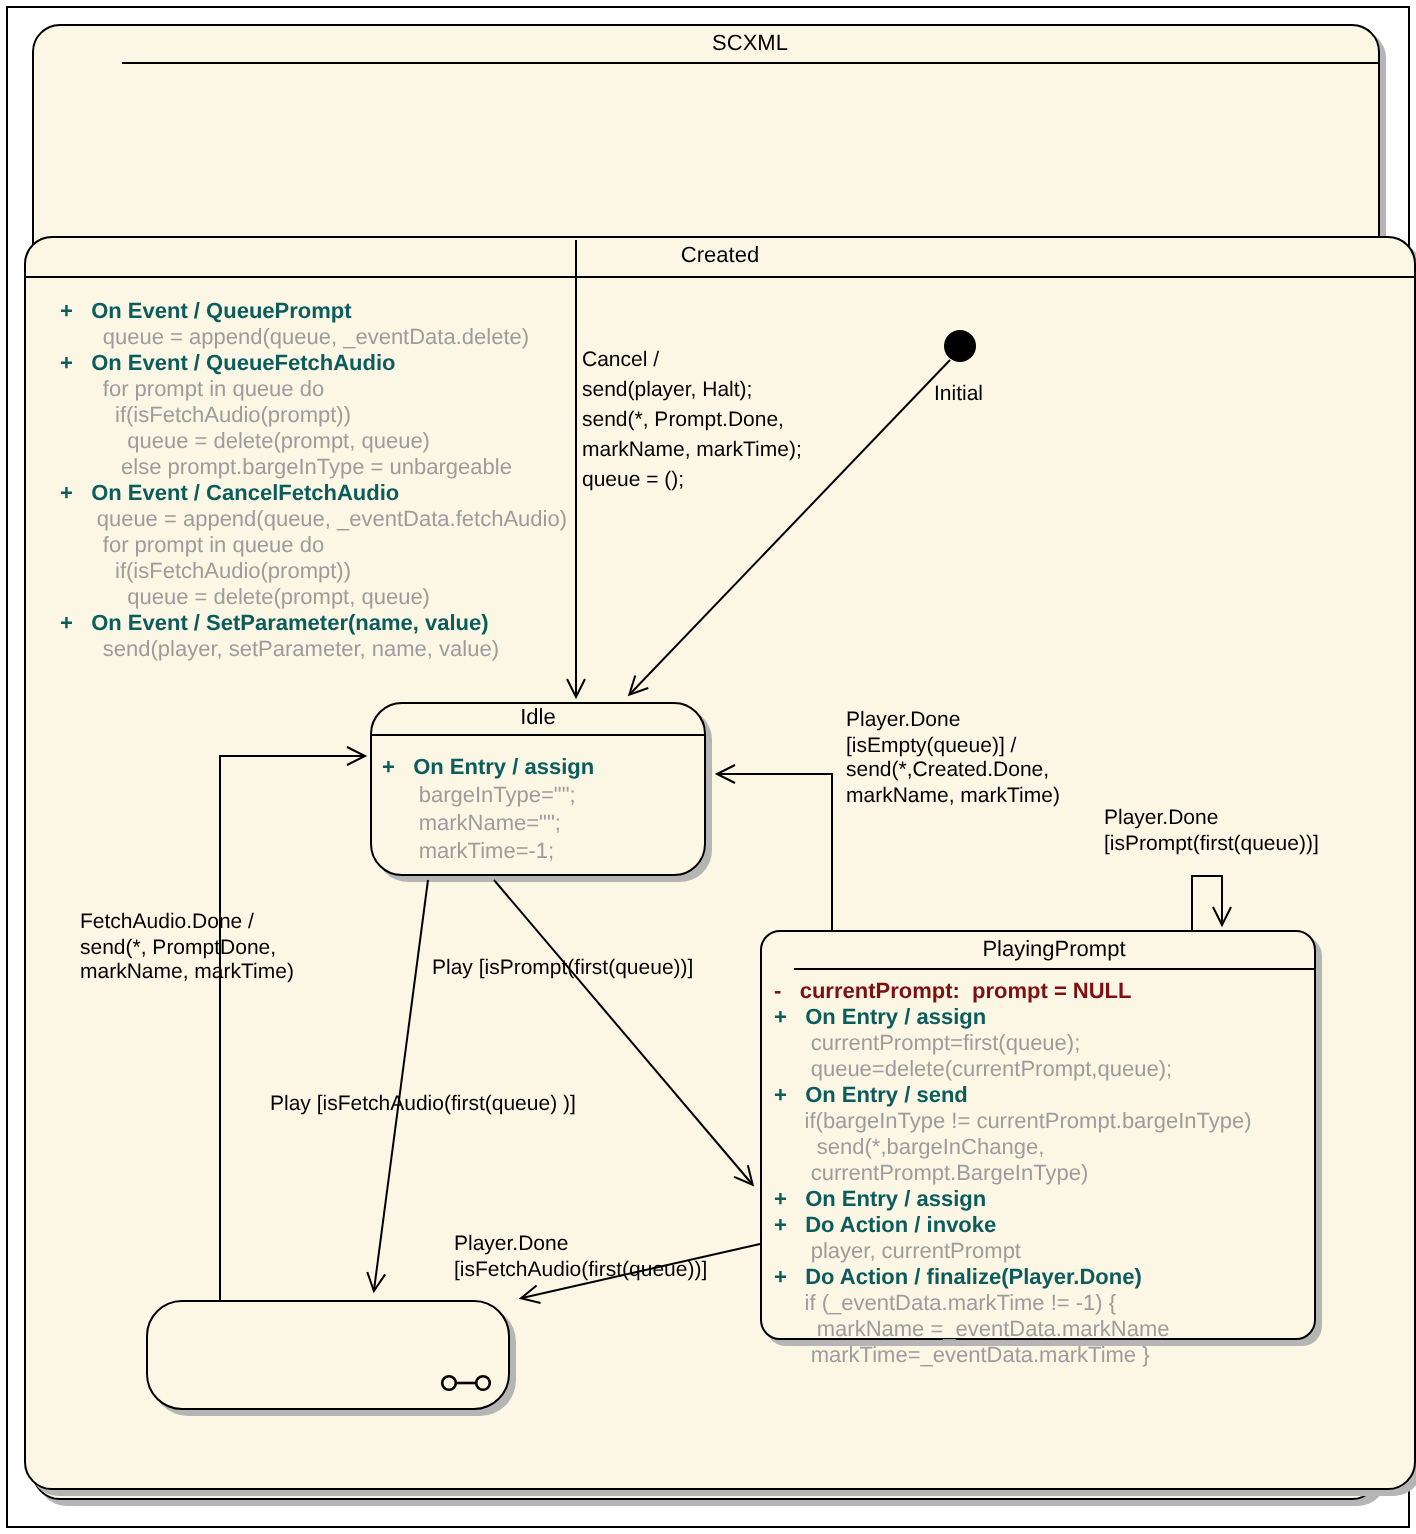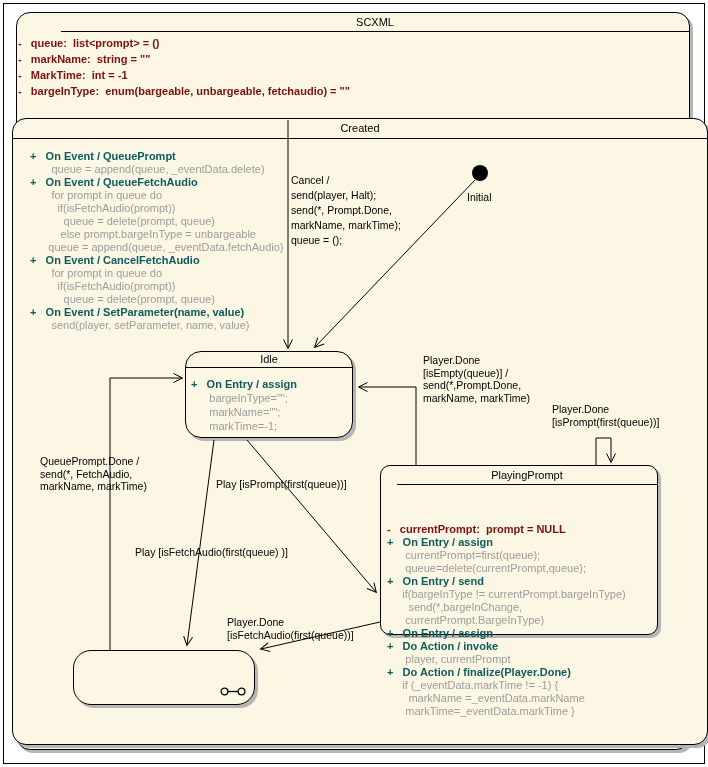--- a/index.html
+++ b/index.html
@@ -25,64 +25,57 @@
 </style>
 </head>
 <body>
 
 <div class="page">
   <div class="frame"></div>
 
   <div class="state" style="left:16px;top:12px;width:674px;height:738px;border-radius:14px;">
     <div class="title" style="height:18px;line-height:18px;margin-left:44px;">SCXML</div>
   </div>
-  <div class="body" style="left:18px;top:35px;line-height:16px;">
-
-  <div class="bl attr">-   queue:  list&lt;prompt&gt; = ()</div>
-      <div class="bl attr">-   markName:  string = ""</div>
-      <div class="bl attr">-   MarkTime:  int = -1</div>
-      <div class="bl attr">-   bargeInType:  enum(bargeable, unbargeable, fetchaudio) = ""</div>
-    </div>
 
   <div class="state" style="left:12px;top:118px;width:696px;height:627px;border-radius:14px;">
     <div class="title" style="height:19px;line-height:19px;">Created</div>
   </div>
   <div class="body" style="left:30px;top:150px;line-height:13px;">
 
   <div class="bl ev">+   On Event / QueuePrompt</div>
       <div class="bl code">       queue = append(queue, _eventData.delete)</div>
       <div class="bl ev">+   On Event / QueueFetchAudio</div>
       <div class="bl code">       for prompt in queue do</div>
       <div class="bl code">         if(isFetchAudio(prompt))</div>
       <div class="bl code">           queue = delete(prompt, queue)</div>
       <div class="bl code">          else prompt.bargeInType = unbargeable</div>
+      <div class="bl ev">+   On Event / CancelFetchAudio</div>
       <div class="bl code">      queue = append(queue, _eventData.fetchAudio)</div>
-      <div class="bl ev">+   On Event / CancelFetchAudio</div>
       <div class="bl code">       for prompt in queue do</div>
       <div class="bl code">         if(isFetchAudio(prompt))</div>
       <div class="bl code">           queue = delete(prompt, queue)</div>
       <div class="bl ev">+   On Event / SetParameter(name, value)</div>
       <div class="bl code">       send(player, setParameter, name, value)</div>
     </div>
 
   <div class="state" style="left:185px;top:351px;width:168px;height:87px;border-radius:16px;">
     <div class="title" style="height:15px;line-height:15px;">Idle</div>
   </div>
   <div class="body" style="left:191px;top:377px;line-height:14px;">
 
   <div class="bl ev">+   On Entry / assign</div>
       <div class="bl code">      bargeInType="";</div>
       <div class="bl code">      markName="";</div>
       <div class="bl code">      markTime=-1;</div>
     </div>
 
-  <div class="state" style="left:380px;top:465px;width:278px;height:170px;border-radius:10px;padding-left:16px;">
+  <div class="state" style="left:380px;top:465px;width:278px;height:205px;border-radius:10px;padding-left:16px;">
     <div class="title" style="height:18px;line-height:18px;">PlayingPrompt</div>
   </div>
-  <div class="body" style="left:387px;top:490px;line-height:13px;margin-top:33px;">
+  <div class="body" style="left:387px;top:490px;line-height:13px;">
 
   <div class="bl attr">-   currentPrompt:  prompt = NULL</div>
       <div class="bl ev">+   On Entry / assign</div>
       <div class="bl code">      currentPrompt=first(queue);</div>
       <div class="bl code">      queue=delete(currentPrompt,queue);</div>
       <div class="bl ev">+   On Entry / send</div>
       <div class="bl code">     if(bargeInType != currentPrompt.bargeInType)</div>
       <div class="bl code">       send(*,bargeInChange,</div>
       <div class="bl code">      currentPrompt.BargeInType)</div>
       <div class="bl ev">+   On Entry / assign</div>
@@ -108,31 +101,31 @@
   <div class="lbl lh15" style="left:291px;top:173px;">
 
   <div class="bl">Cancel /</div>
       <div class="bl">send(player, Halt);</div>
       <div class="bl">send(*, Prompt.Done,</div>
       <div class="bl">markName, markTime);</div>
       <div class="bl">queue = ();</div>
     </div>
   <div class="lbl" style="left:40px;top:455px;">
 
-  <div class="bl">QueuePrompt.Done /</div>
-      <div class="bl">send(*, FetchAudio,</div>
+  <div class="bl">FetchAudio.Done /</div>
+      <div class="bl">send(*, PromptDone,</div>
       <div class="bl">markName, markTime)</div>
     </div>
   <div class="lbl" style="left:216px;top:478px;">Play [isPrompt(first(queue))]</div>
   <div class="lbl" style="left:135px;top:546px;">Play [isFetchAudio(first(queue) )]</div>
   <div class="lbl" style="left:423px;top:354px;">
 
   <div class="bl">Player.Done</div>
       <div class="bl">[isEmpty(queue)] /</div>
-      <div class="bl">send(*,Prompt.Done,</div>
+      <div class="bl">send(*,Created.Done,</div>
       <div class="bl">markName, markTime)</div>
     </div>
   <div class="lbl lh13" style="left:552px;top:403px;">
 
   <div class="bl">Player.Done</div>
       <div class="bl">[isPrompt(first(queue))]</div>
     </div>
   <div class="lbl lh13" style="left:227px;top:616px;">
 
   <div class="bl">Player.Done</div>

